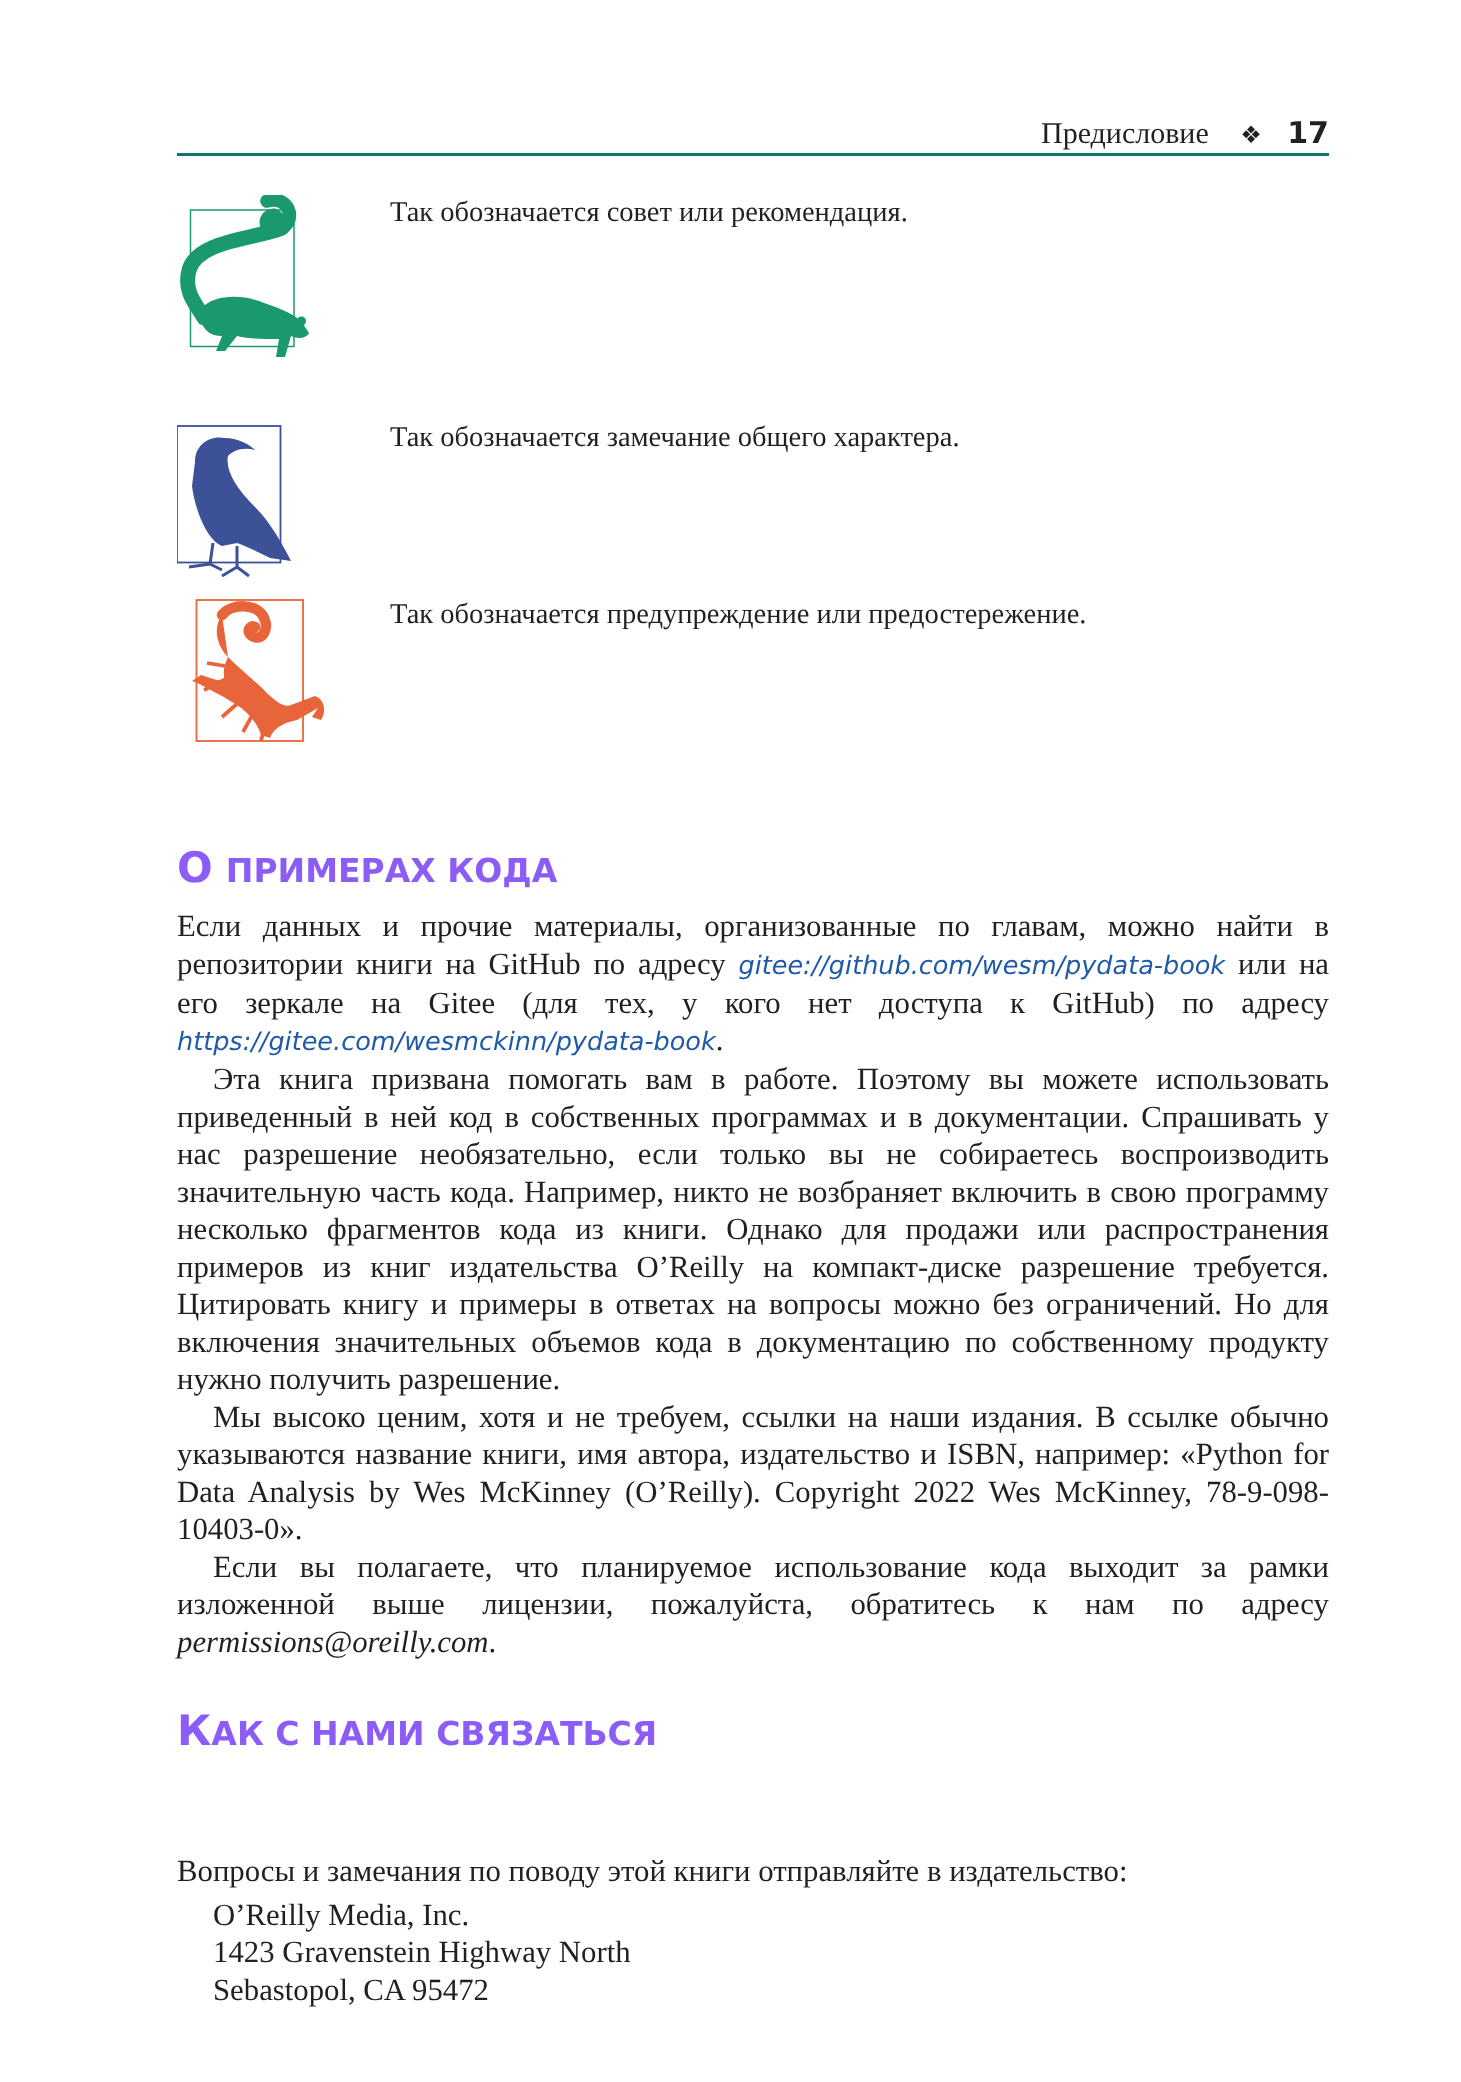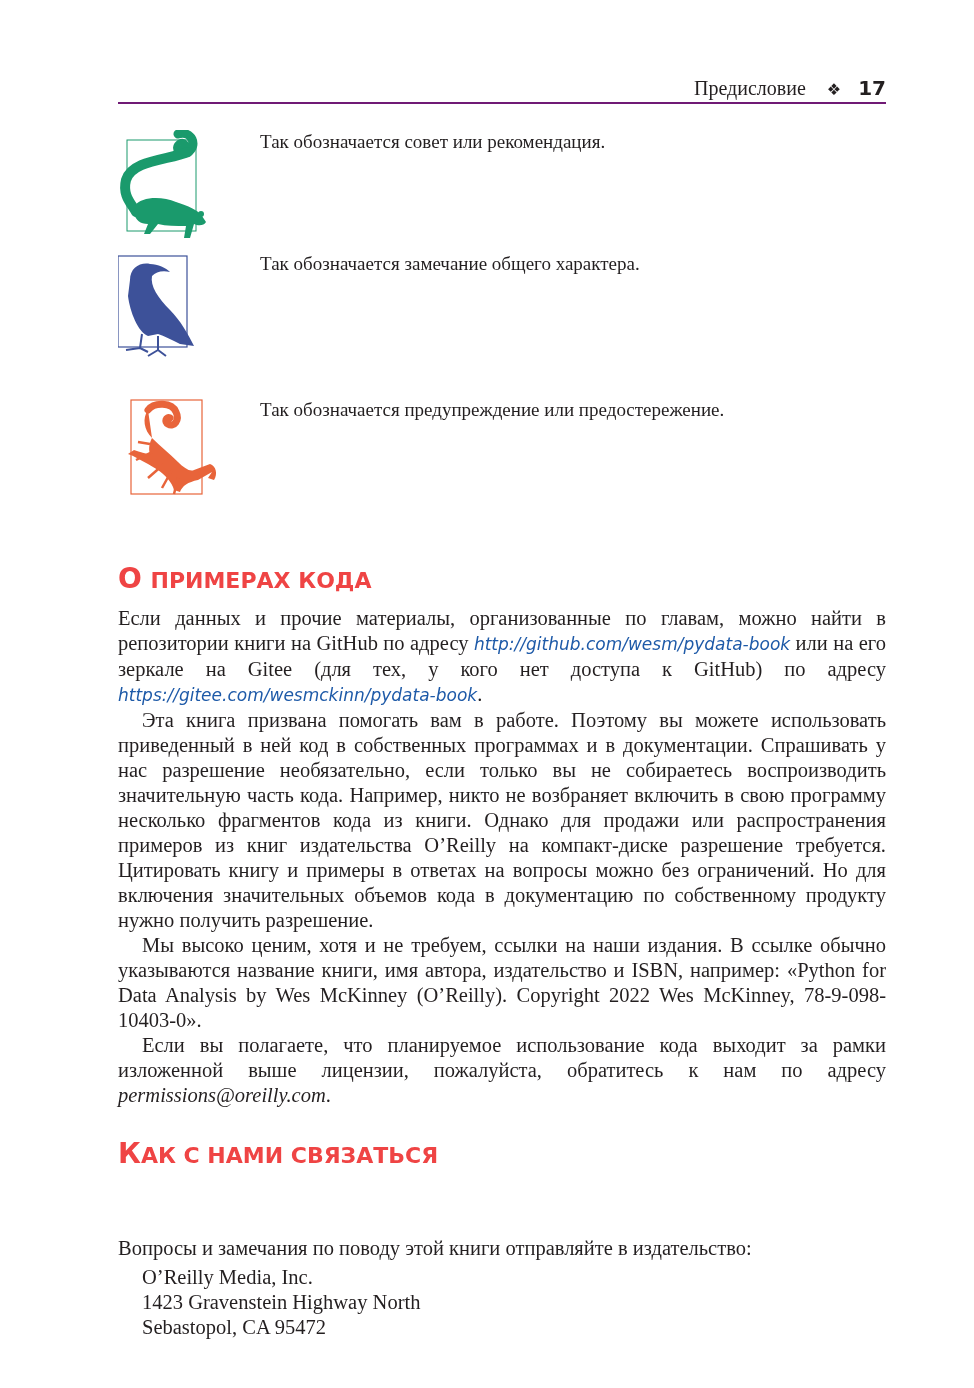--- a/index.html
+++ b/index.html
@@ -1,31 +1,31 @@
 <!DOCTYPE html>
 <html><head>
 <meta charset="utf-8">
 <style>
   html, body { margin: 0; padding: 0; background: #ffffff; }
   body { width: 974px; height: 1388px; position: relative; overflow: hidden;
          font-family: "Liberation Serif", "DejaVu Serif", serif; color: #231f20; }
 
   .running-head { position: absolute; left: 118px; top: 76px; width: 768px; height: 26px;
-                  border-bottom: 2px solid #701a75; text-align: right;
+                  border-bottom: 2px solid #0f766e; text-align: right;
                   font-size: 20px; line-height: 24px; }
   .running-head .chapter { font-family: "Liberation Serif", serif; }
   .running-head .dingbat { margin: 0 12px 0 16px; font-size: 16px; }
   .running-head .pagenum { font-family: "DejaVu Sans", sans-serif; font-weight: bold; font-size: 20px; }
 
   .admon { position: absolute; left: 118px; width: 768px; }
   .admon .icon { position: absolute; left: 0; top: 0; }
   .admon .text { position: absolute; left: 142px; top: 0; font-size: 19px; line-height: 24px; white-space: nowrap; }
 
   h2 { position: absolute; left: 118px; margin: 0; font-family: "DejaVu Sans", sans-serif;
-       font-weight: bold; font-size: 25px; letter-spacing: 0px; color: #ef4444; }
+       font-weight: bold; font-size: 25px; letter-spacing: 0px; color: #8b5cf6; }
   h2 .cap { font-size: 28px; }
   h2 .sc { font-size: 22px; }
 
   .body-text { position: absolute; left: 118px; width: 768px; font-size: 20.5px; line-height: 25px;
                text-align: justify; }
   .body-text p { margin: 0; }
   .body-text p.indent { text-indent: 24px; }
   .link { font-family: "DejaVu Sans", sans-serif; font-style: italic; color: #1e5aa8; font-size: 17px; }
   .email { font-style: italic; }
   .address { padding-left: 24px; }
@@ -43,21 +43,21 @@
   <svg class="icon" width="100" height="120" viewBox="0 0 100 120">
     <rect x="9" y="10" width="69" height="91" fill="none" stroke="#1a9a6c" stroke-width="1"></rect>
     <path d="M60 4 C74 0 80 16 70 22 C62 26 56 18 62 14 C66 12 68 16 66 18" fill="none" stroke="#1a9a6c" stroke-width="9" stroke-linecap="round"></path>
     <path d="M70 22 C50 30 14 30 8 50 C4 66 14 74 18 82" fill="none" stroke="#1a9a6c" stroke-width="10" stroke-linecap="round"></path>
     <path d="M16 76 C24 66 44 66 58 72 C70 76 80 80 84 86 L88 92 C86 96 80 96 76 94 L72 108 L66 108 L68 96 C58 96 48 96 40 94 L32 104 L26 104 L30 94 C22 94 18 90 16 84 Z" fill="#1a9a6c"></path>
     <circle cx="83" cy="84" r="3" fill="#1a9a6c"></circle>
   </svg>
   <div class="text">Так обозначается совет или рекомендация.</div>
 </div>
 
-<div class="admon" style="top:252px;height:110px;">
+<div class="admon" style="top:280px;height:110px;">
   <svg class="icon" width="100" height="110" viewBox="0 0 100 110">
     <rect x="0" y="4" width="69" height="91" fill="none" stroke="#3d5199" stroke-width="1.2"></rect>
     <path d="M12 28 C12 16 22 10 32 12 C40 12 48 16 52 20 C44 18 38 20 34 24 C32 34 40 46 52 58 C62 68 70 82 76 94 L62 92 C54 88 46 84 40 82 L30 84 C20 80 12 60 10 44 Z" fill="#3d5199"></path>
     <path d="M24 82 L22 96 M22 96 L8 98 M22 96 L30 100 M40 84 L40 98 M40 98 L30 104 M40 98 L48 104" stroke="#3d5199" stroke-width="2" fill="none"></path>
   </svg>
   <div class="text">Так обозначается замечание общего характера.</div>
 </div>
 
 <div class="admon" style="top:398px;height:110px;">
   <svg class="icon" width="110" height="110" viewBox="0 0 110 110">
@@ -69,21 +69,21 @@
   <div class="text">Так обозначается предупреждение или предостережение.</div>
 </div>
 
 <h2 style="top:562px;">
   <span class="cap">О</span>
   <span class="sc" style="text-transform:uppercase;">примерах кода</span>
 </h2>
 
 <div class="body-text" style="top:606px;">
   <p>
-    <span>Если данных и прочие материалы, организованные по главам, можно найти в репозитории книги на GitHub по адресу </span><span class="link">http://github.com/wesm/pydata-book</span><span> или на его зеркале на Gitee (для тех, у кого нет доступа к GitHub) по адресу </span><span class="link">https://gitee.com/wesmckinn/pydata-book</span><span>.</span>
+    <span>Если данных и прочие материалы, организованные по главам, можно найти в репозитории книги на GitHub по адресу </span><span class="link">gitee://github.com/wesm/pydata-book</span><span> или на его зеркале на Gitee (для тех, у кого нет доступа к GitHub) по адресу </span><span class="link">https://gitee.com/wesmckinn/pydata-book</span><span>.</span>
   </p>
   <p class="indent">Эта книга призвана помогать вам в работе. Поэтому вы можете использовать приведенный в ней код в собственных программах и в документации. Спрашивать у нас разрешение необязательно, если только вы не собираетесь воспроизводить значительную часть кода. Например, никто не возбраняет включить в свою программу несколько фрагментов кода из книги. Однако для продажи или распространения примеров из книг издательства O’Reilly на компакт-диске разрешение требуется. Цитировать книгу и примеры в ответах на вопросы можно без ограничений. Но для включения значительных объемов кода в документацию по собственному продукту нужно получить разрешение.</p>
   <p class="indent">Мы высоко ценим, хотя и не требуем, ссылки на наши издания. В ссылке обычно указываются название книги, имя автора, издательство и ISBN, например: «Python for Data Analysis by Wes McKinney (O’Reilly). Copyright 2022 Wes McKinney, 78-9-098-10403-0».</p>
   <p class="indent">
     <span>Если вы полагаете, что планируемое использование кода выходит за рамки изложенной выше лицензии, пожалуйста, обратитесь к нам по адресу </span><span class="email">permissions@oreilly.com</span><span>.</span>
   </p>
 </div>
 
 <h2 style="top:1137px;">
   <span class="cap">К</span><span class="sc" style="text-transform:uppercase;">ак с нами связаться</span>

